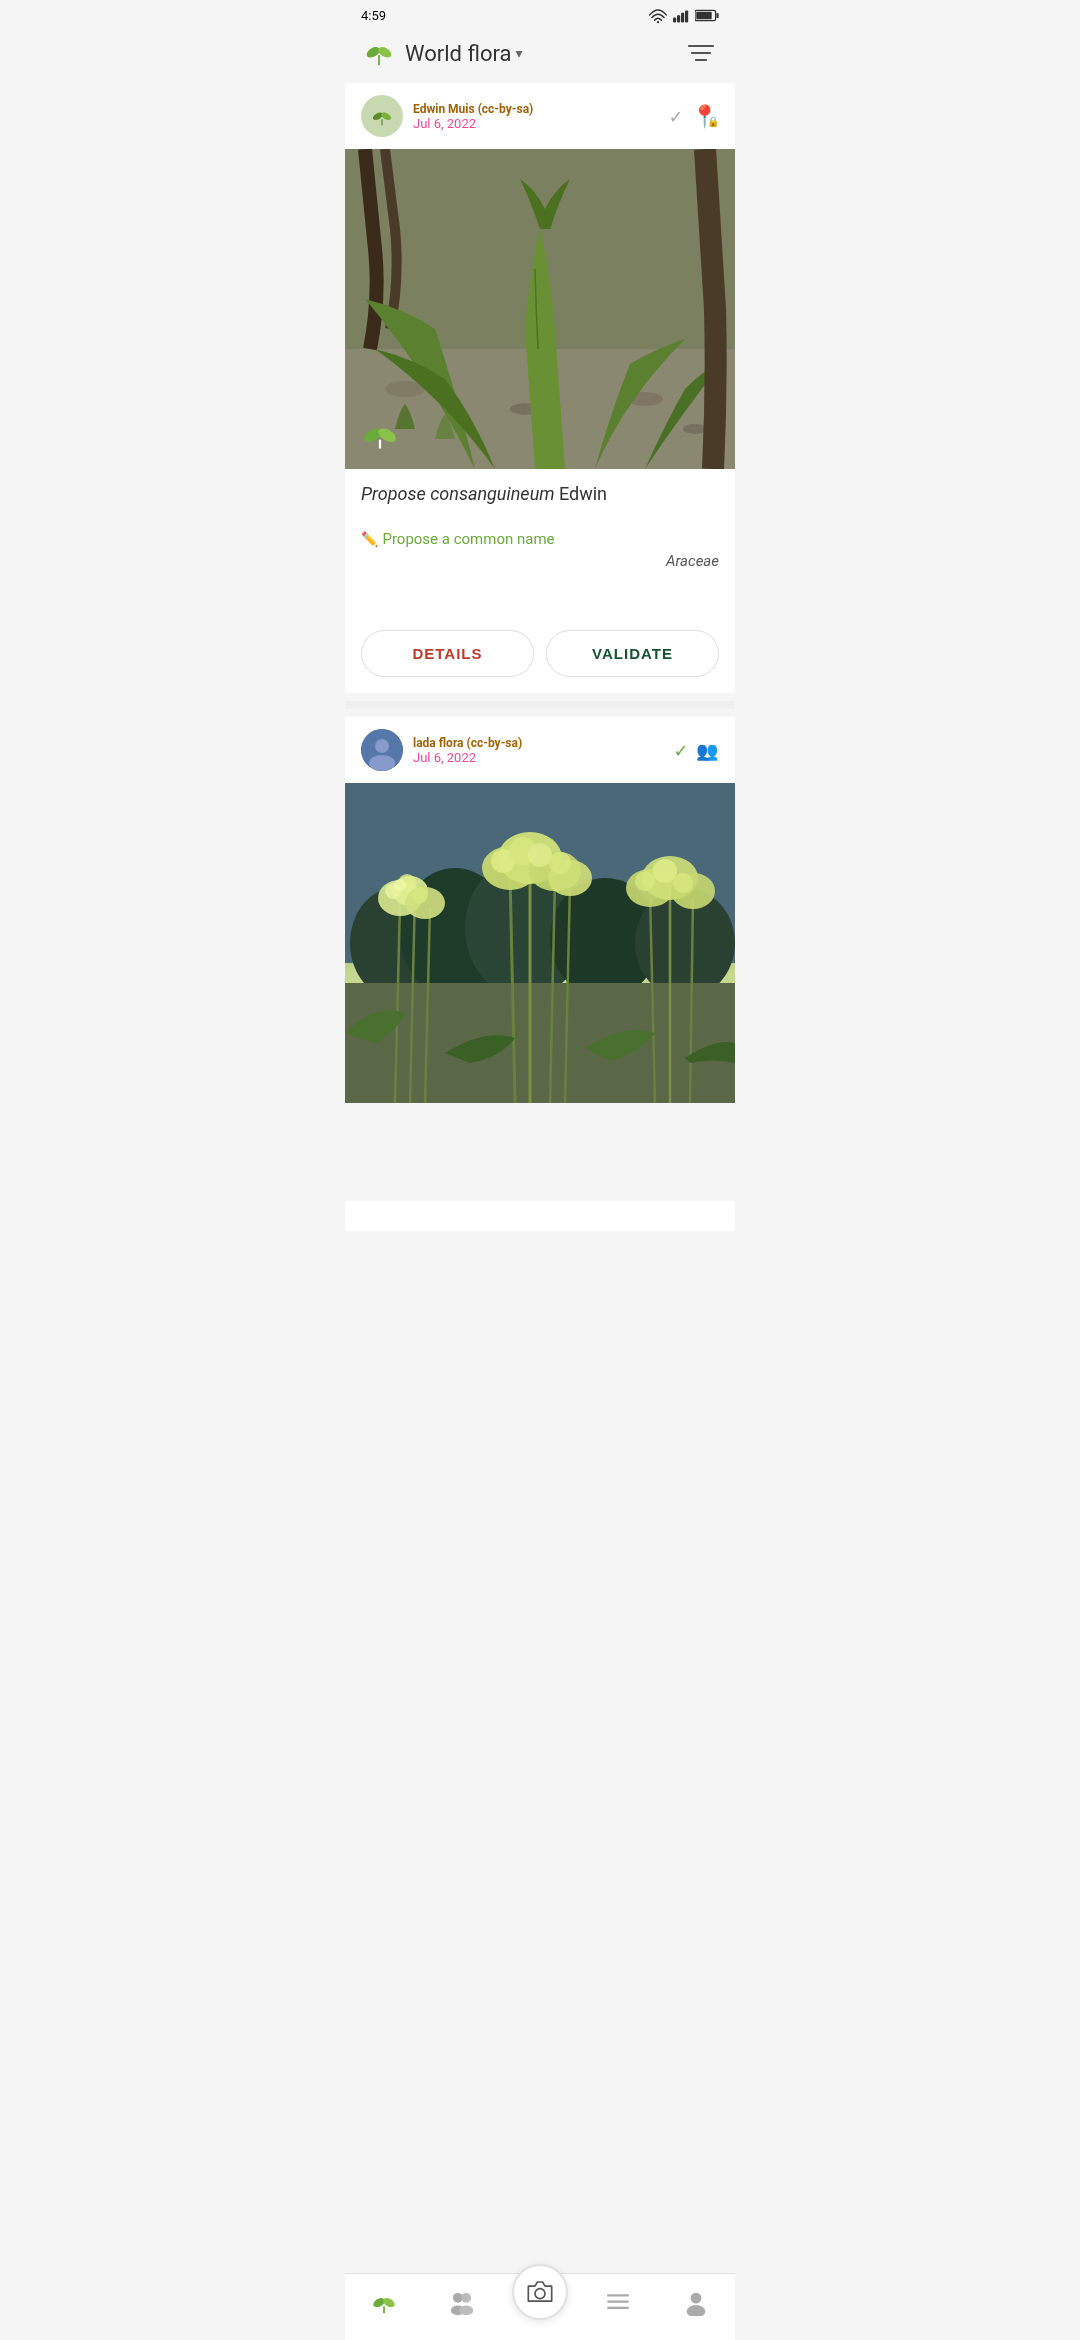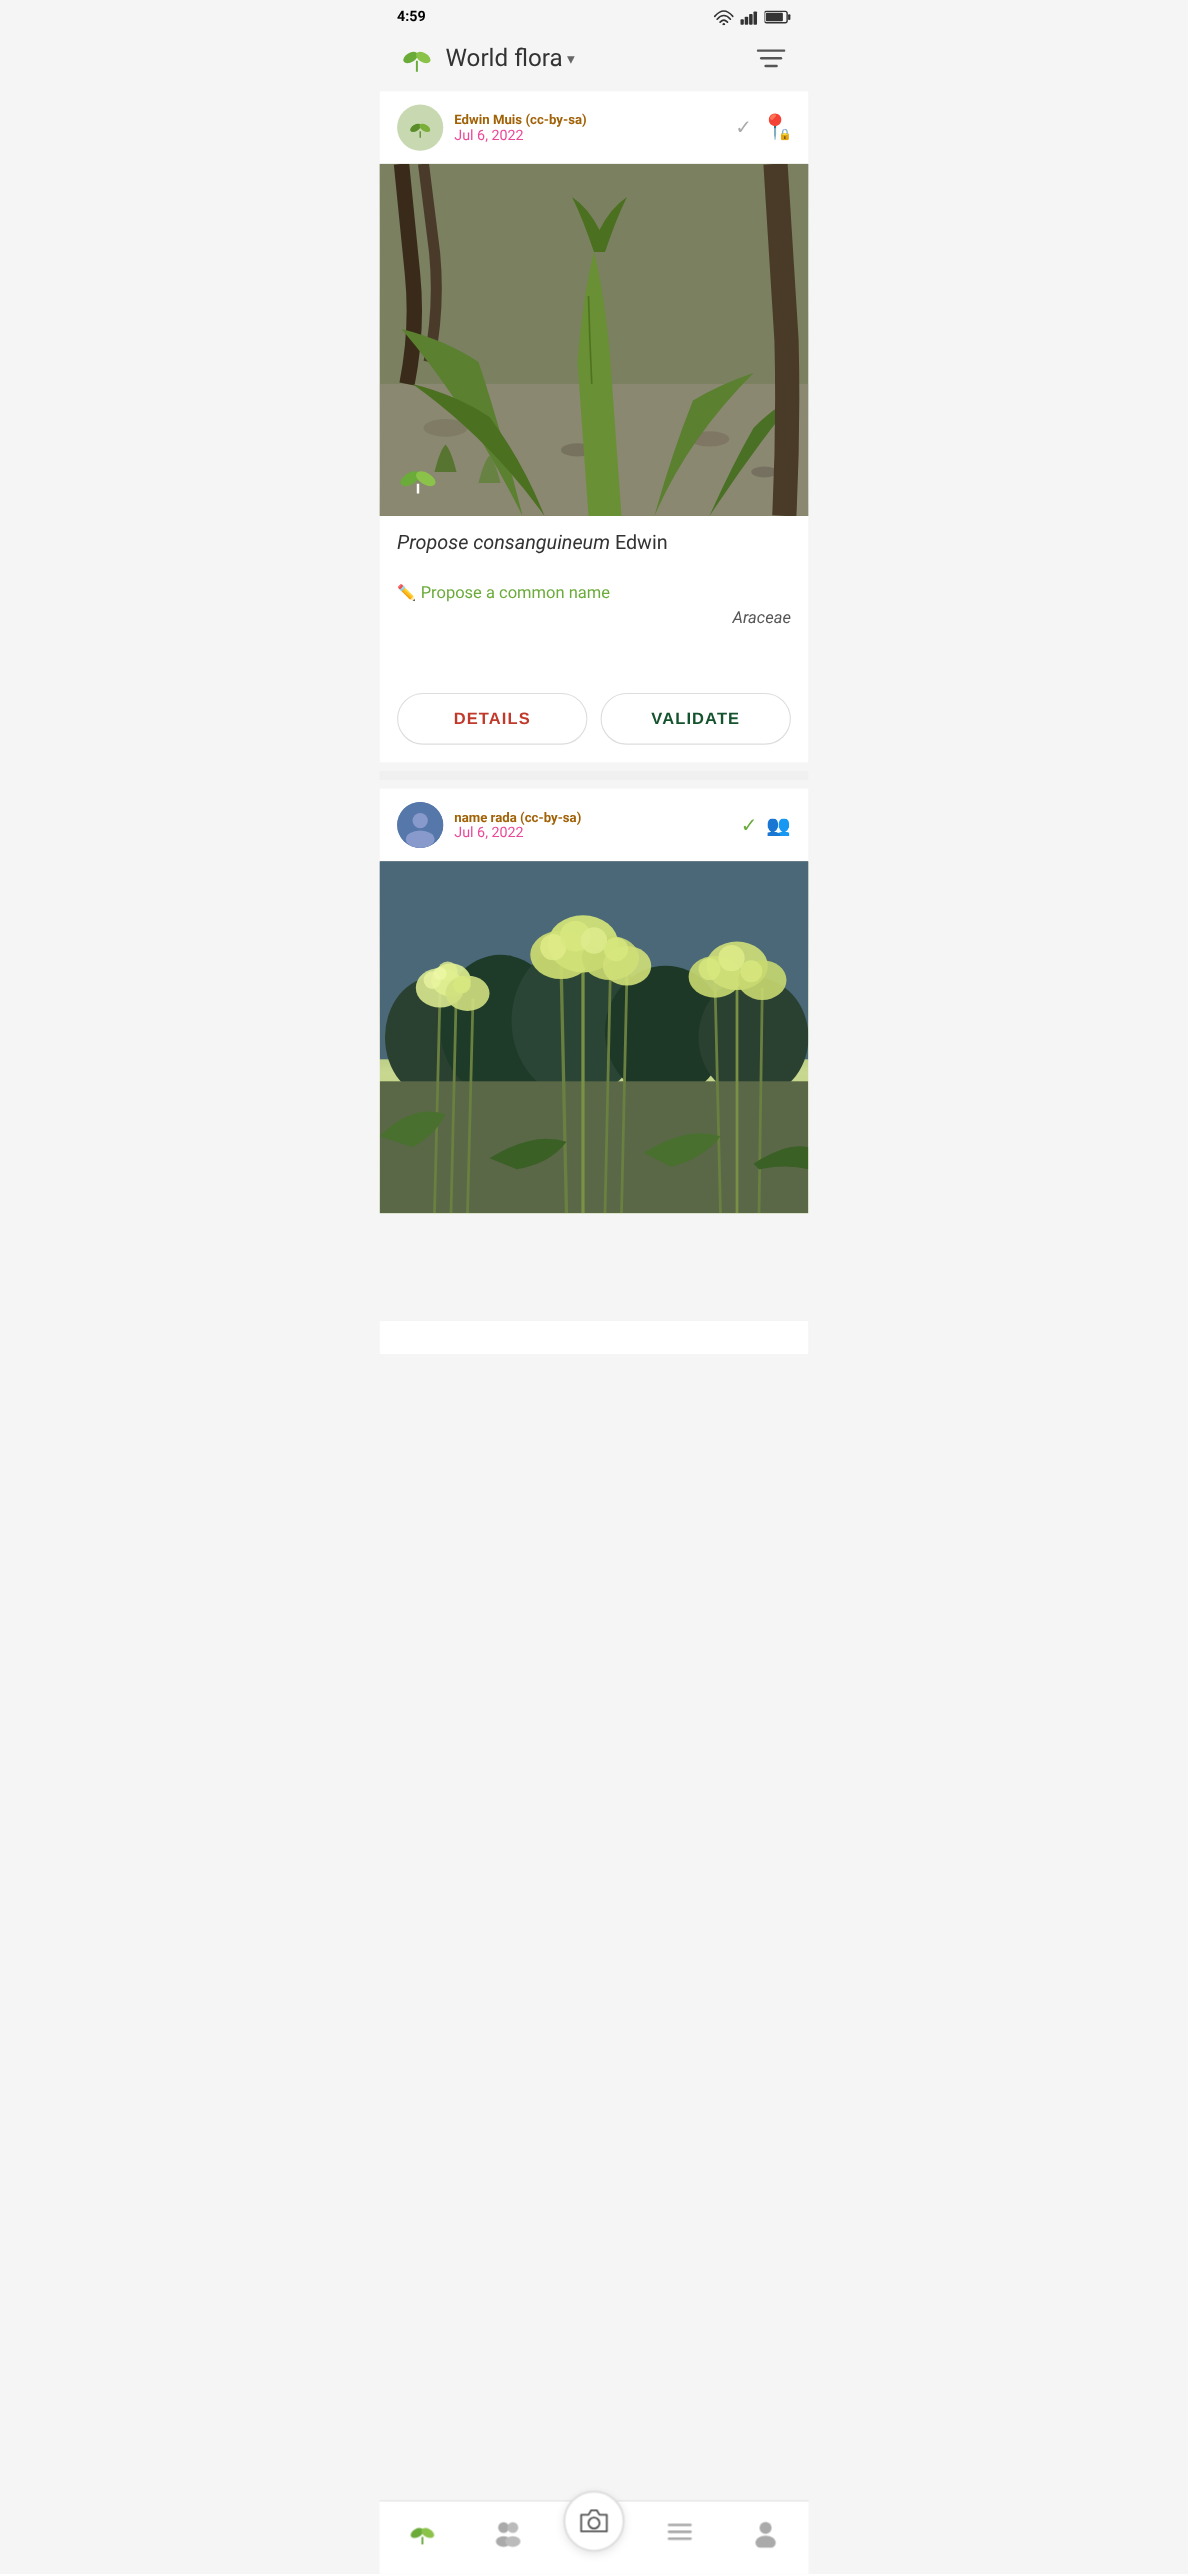--- a/index.html
+++ b/index.html
@@ -17,21 +17,21 @@
     
     .status-bar {
       background: #f5f5f5;
       display: flex;
       justify-content: space-between;
       align-items: center;
       padding: 8px 16px 4px;
       font-size: 13px;
       font-weight: 600;
     }
-    .status-time { font-weight: 700; }
+    .status-time { font-weight: 400; }
     .status-icons { display: flex; gap: 6px; align-items: center; }
 
     
     .header {
       background: #f5f5f5;
       display: flex;
       align-items: center;
       justify-content: space-between;
       padding: 8px 16px 12px;
     }
@@ -452,21 +452,21 @@
   <div class="second-card observation-card">
     <div class="card-header">
       <div class="avatar-2">
         <svg width="42" height="42" viewBox="0 0 42 42">
           <circle cx="21" cy="21" r="21" fill="#5577aa"></circle>
           <circle cx="21" cy="17" r="7" fill="#8899cc"></circle>
           <ellipse cx="21" cy="34" rx="13" ry="8" fill="#8899cc"></ellipse>
         </svg>
       </div>
       <div class="card-user-info">
-        <div class="card-username">name rada (cc-by-sa)</div>
+        <div class="card-username">lada flora (cc-by-sa)</div>
         <div class="card-date">Jul 6, 2022</div>
       </div>
       <div class="card-header-icons">
         <span class="checkmark-green">✓</span>
         <span class="user-icon-gray">👥</span>
       </div>
     </div>
 
     <div class="plant-image-2">
       <svg class="plant-svg" viewBox="0 0 390 320" xmlns="http://www.w3.org/2000/svg">

